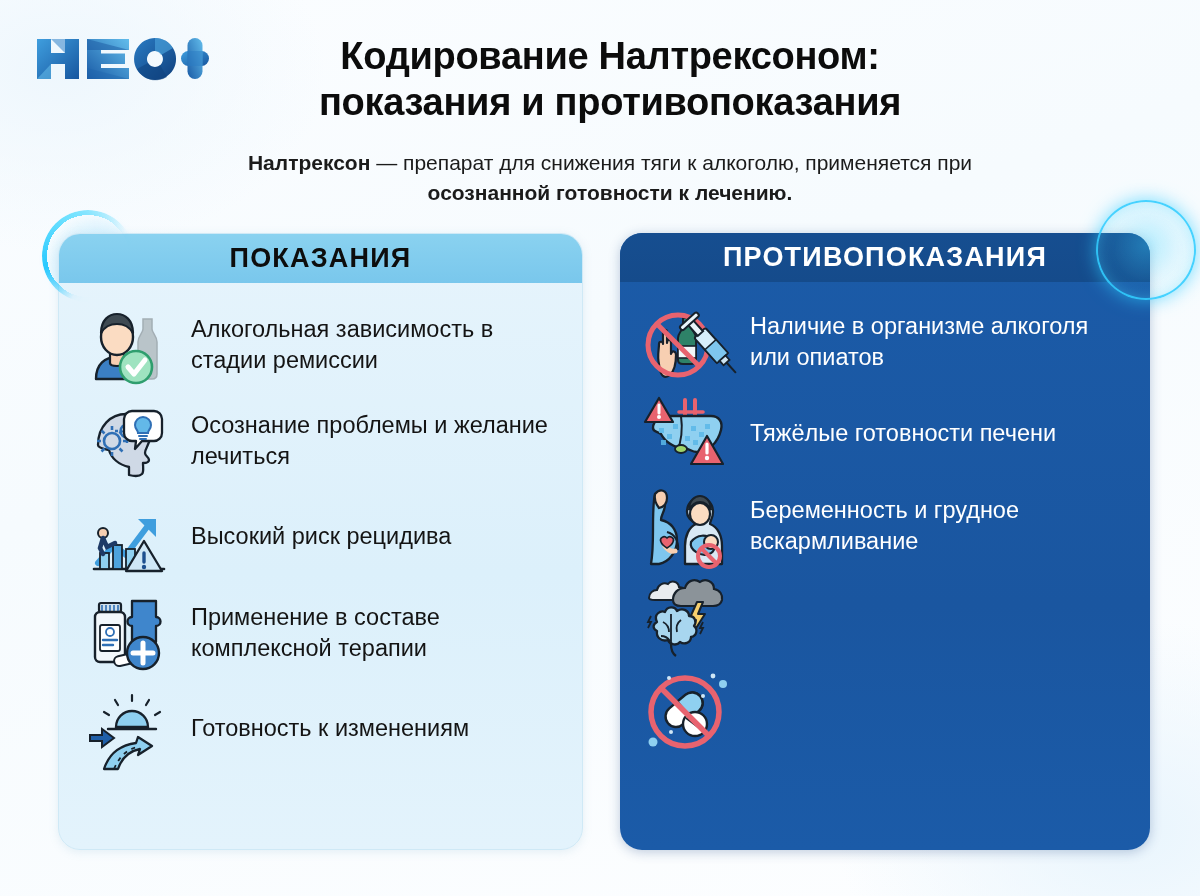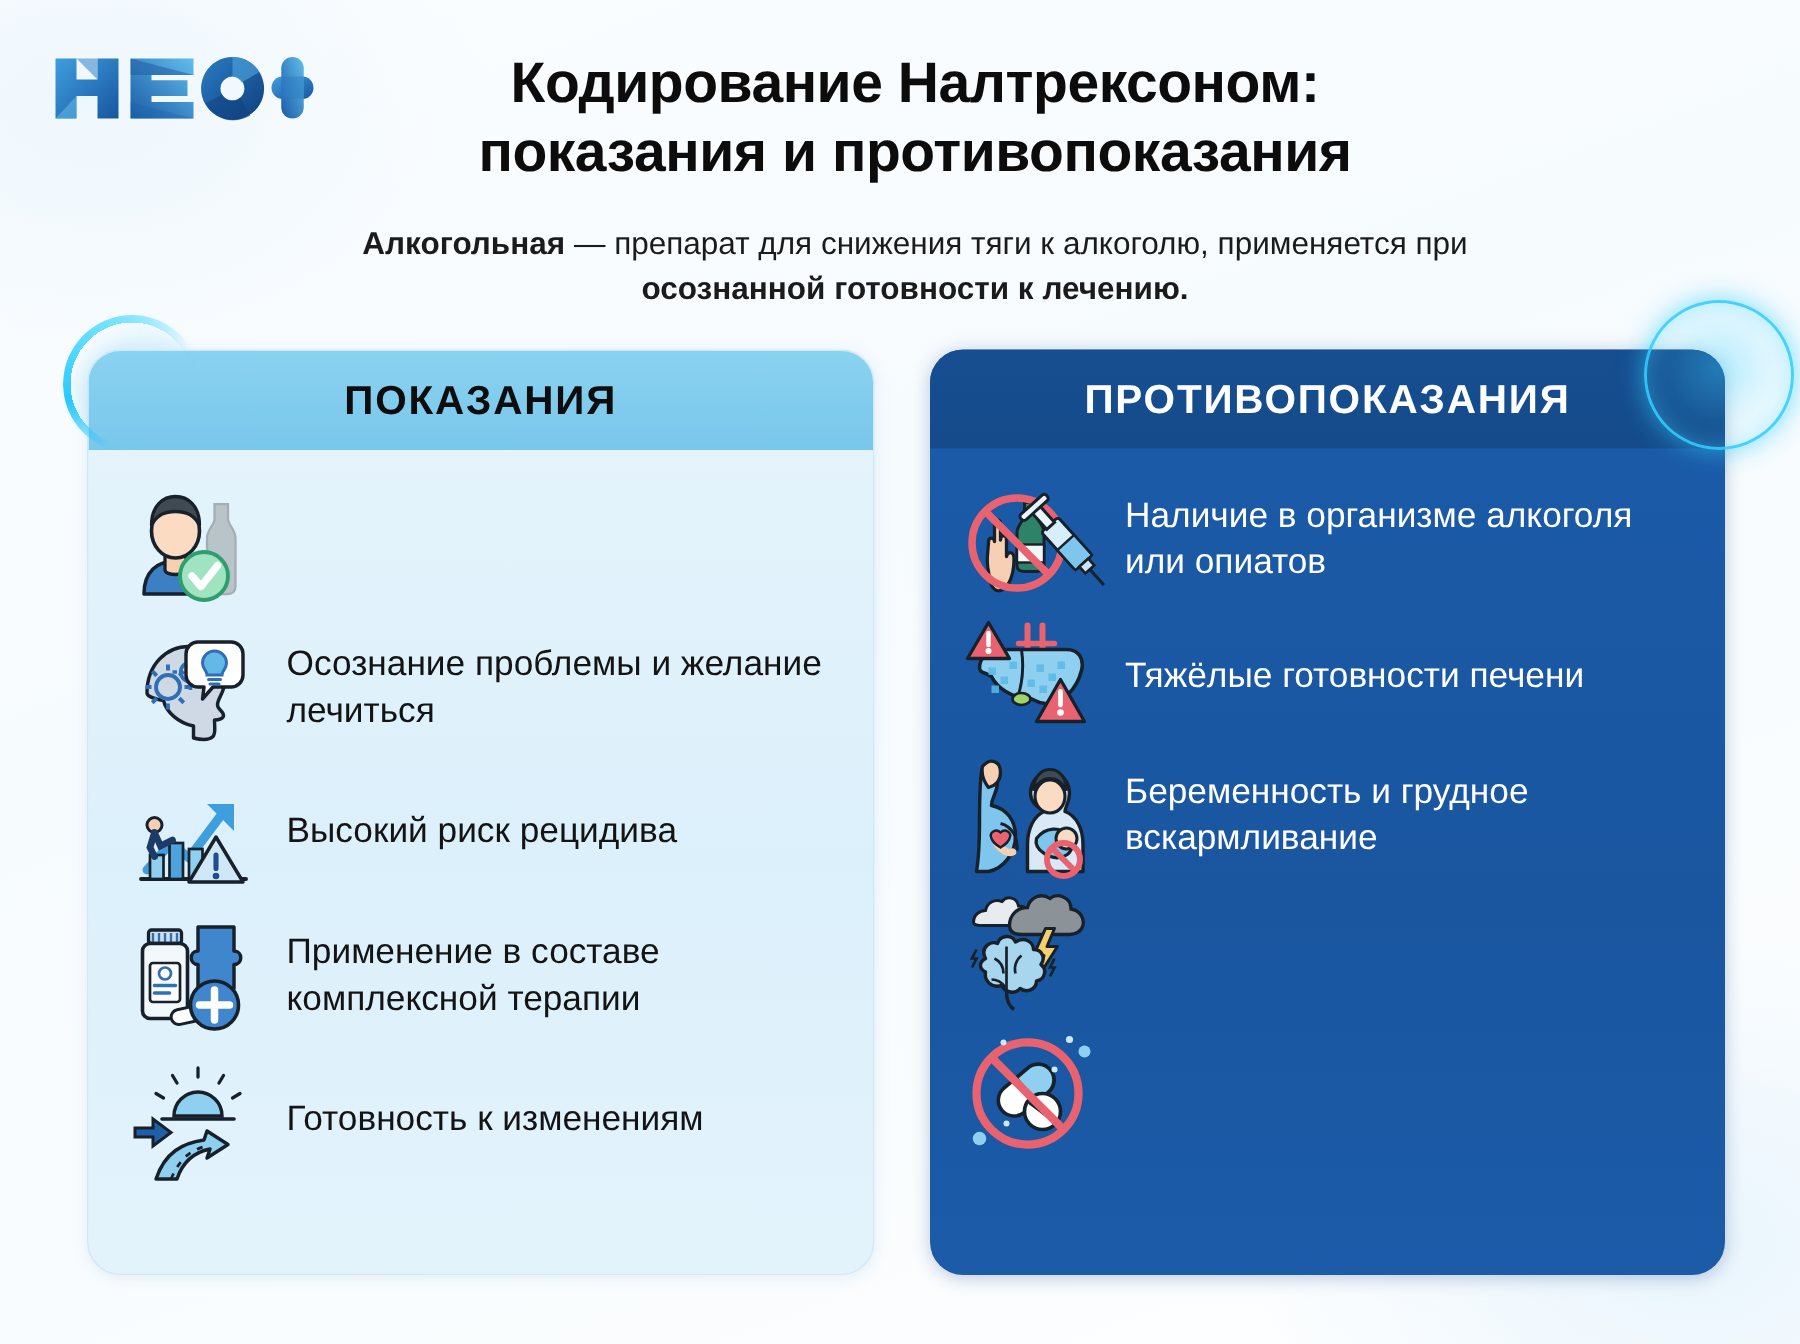--- a/index.html
+++ b/index.html
@@ -75,21 +75,21 @@
     background:linear-gradient(180deg,#e6f4fc 0%,#dcf0fb 55%,#e3f3fc 100%);
     box-shadow:0 2px 10px rgba(120,170,200,.18);
     border:1px solid #cfe9f6;
   }
   .card-right{
     left:620px; width:530px;
     background:linear-gradient(180deg,#1b5ba8 0%,#1a56a0 60%,#1b5ba8 100%);
     box-shadow:0 2px 12px rgba(30,70,130,.28);
   }
   .card-head{
-    height:66px; display:flex; align-items:center; justify-content:center;
+    height:49px; display:flex; align-items:center; justify-content:center;
     font-size:27px; font-weight:bold; letter-spacing:1.2px;
   }
   .head-left{
     background:linear-gradient(180deg,#8ad2f0 0%,#79c7ec 100%);
     color:#0d0d0d;
   }
   .head-right{
     background:linear-gradient(180deg,#164e90 0%,#154b8b 100%);
     color:#ffffff;
   }
@@ -153,21 +153,21 @@
       <rect x="152.5" y="18" width="15" height="15" fill="#2a7cc4" opacity=".5"></rect>
     </svg>
   </div>
 
   <div class="title">
     <div>Кодирование Налтрексоном:</div>
     <div>показания и противопоказания</div>
   </div>
 
   <div class="subtitle">
-    <b>Алкогольная</b><span> — препарат для снижения тяги к алкоголю, применяется при </span><b>осознанной готовности к лечению.</b>
+    <b>Налтрексон</b><span> — препарат для снижения тяги к алкоголю, применяется при </span><b>осознанной готовности к лечению.</b>
   </div>
 
   <div class="deco crescent-fill"></div>
   <div class="deco crescent"></div>
   <div class="deco ring"></div>
 
   <div class="card card-left">
     <div class="card-head head-left">
       <span>ПОКАЗАНИЯ</span>
     </div>
@@ -183,20 +183,21 @@
             <path d="M22 48 h14 v10 c0 4-14 4-14 0 z" fill="#f7cfb2" stroke="#17212b" stroke-width="2.2"></path>
 
             <ellipse cx="29" cy="32" rx="16" ry="18" fill="#fbdcc2" stroke="#17212b" stroke-width="2.4"></ellipse>
 
             <path d="M13 28 c0-13 8-19 16-19 s16 6 16 19 c-4-7-9-9-16-9 s-12 2-16 9 z" fill="#3f4a52" stroke="#17212b" stroke-width="2.2" stroke-linejoin="round"></path>
 
             <circle cx="48" cy="62" r="16" fill="#9fe3c0" stroke="#2f9e6e" stroke-width="2.6"></circle>
             <path d="M40 62 l6 7 l11 -14" fill="none" stroke="#ffffff" stroke-width="5" stroke-linecap="round" stroke-linejoin="round"></path>
           </svg>
         </div>
+        <div class="txt">Алкогольная зависимость в стадии ремиссии</div>
       </div>
 
       <div class="row">
         <div class="ico">
           <svg width="84" height="80" viewBox="0 0 84 80">
             <path d="M10 44 c0-19 13-31 28-31 c14 0 24 10 24 22 c0 9-5 12-5 17 c0 3 4 4 4 7 c0 2-3 3-6 3 c0 5 1 9-1 11 c-3 3-9 2-13 1 v-8 c-10-2-18-9-20-17 c-6-1-11-3-11-5 z" fill="#cfd9e6" stroke="#17212b" stroke-width="2.3" stroke-linejoin="round"></path>
             <circle cx="24" cy="40" r="8" fill="none" stroke="#2f6fb5" stroke-width="2.6"></circle>
             <g stroke="#2f6fb5" stroke-width="2.6">
                 <path d="M24 29 v-4 M24 51 v4 M13 40 h-4 M35 40 h4 M16.5 32.5 l-3-3 M31.5 47.5 l3 3 M31.5 32.5 l3-3 M16.5 47.5 l-3 3"></path>
               </g>

